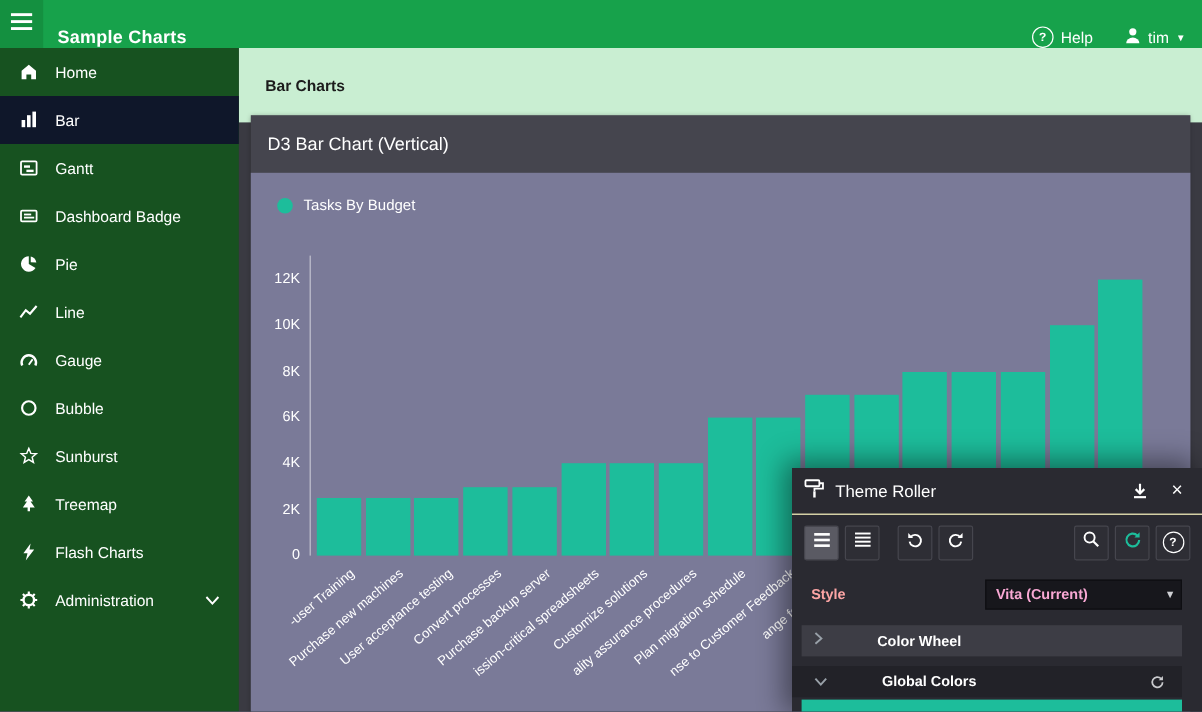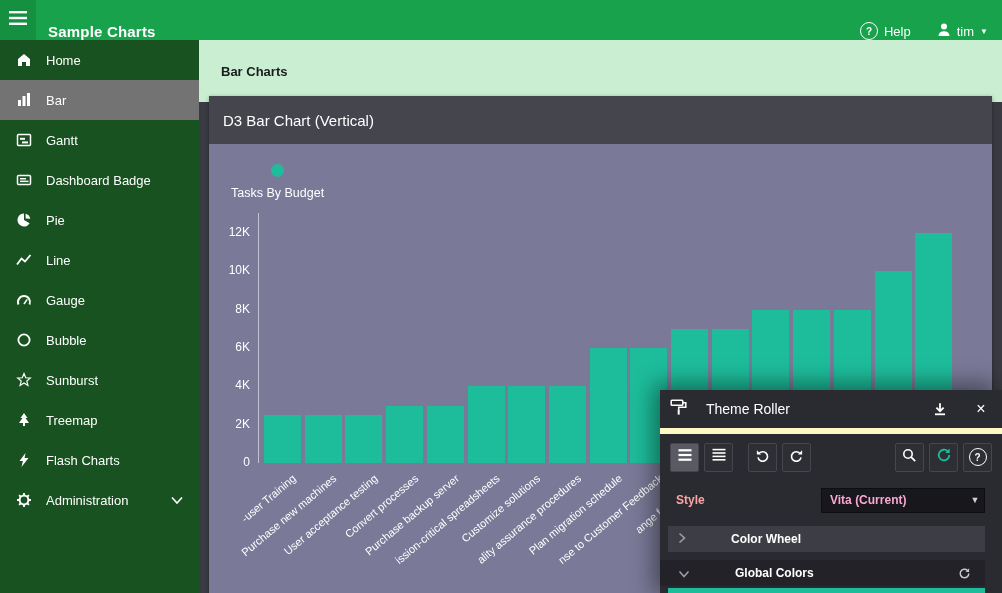--- a/index.html
+++ b/index.html
@@ -13,42 +13,42 @@
   .hamburger-btn{width:36px;height:40px;display:flex;align-items:center;justify-content:center;background:#149040;cursor:pointer;}
   .app-title{color:#fff;font-size:15px;font-weight:700;margin-left:12px;letter-spacing:.2px;}
   .topbar-spacer{flex:1;}
   .topbar-help{display:flex;align-items:center;gap:6px;color:#fff;font-size:13px;margin-right:26px;cursor:pointer;}
   .circle-q{width:16px;height:16px;border:1.5px solid #fff;border-radius:50%;display:flex;align-items:center;justify-content:center;font-size:10px;font-weight:700;color:#fff;}
   .topbar-user{display:flex;align-items:center;gap:6px;color:#fff;font-size:13px;margin-right:14px;cursor:pointer;}
   .caret-down{font-size:8px;color:#fff;}
   
   .sidebar{position:absolute;left:0;top:40px;width:199px;bottom:0;background:#175220;z-index:15;}
   .side-item{height:40px;display:flex;align-items:center;padding-left:16px;color:#fff;font-size:13px;cursor:pointer;}
-  .side-item.active{background:#737373;}
+  .side-item.active{background:#0f172a;}
   .side-icon{width:30px;display:flex;align-items:center;}
   .side-chevron{margin-left:auto;margin-right:16px;display:flex;align-items:center;}
   
   .main{position:absolute;left:199px;top:40px;right:0;bottom:0;background:#3a3a42;}
   .breadcrumb-bar{height:62px;background:#c9eed2;display:flex;align-items:center;padding-left:22px;}
   .breadcrumb-title{font-size:13px;font-weight:700;color:#1c1c1c;}
   .panel{position:absolute;left:10px;top:56px;width:783px;height:600px;background:#45454e;box-shadow:0 1px 4px rgba(0,0,0,.35);}
   .panel-header{height:48px;display:flex;align-items:center;padding-left:14px;}
   .panel-title{color:#fff;font-size:15px;font-weight:400;}
   .chart-area{position:absolute;left:0;top:48px;right:0;bottom:0;background:#7a7a98;overflow:hidden;}
-  .legend{position:absolute;left:22px;top:20px;display:flex;align-items:center;gap:9px;z-index:2;flex-direction:column;}
+  .legend{position:absolute;left:22px;top:20px;display:flex;align-items:center;gap:9px;z-index:2;}
   .legend-dot{width:13px;height:13px;border-radius:50%;background:#1dbd9b;}
   .legend-label{color:#fff;font-size:12.5px;}
   #plot{position:absolute;inset:0;}
   .bar{position:absolute;background:#1dbd9b;}
   .ytick{position:absolute;width:36px;text-align:right;color:#fff;font-size:12px;}
   .xlabel{position:absolute;color:#fff;font-size:11px;white-space:nowrap;transform:rotate(-40deg);transform-origin:100% 0;}
   .yaxis-line{position:absolute;width:1px;background:rgba(255,255,255,.55);}
   
   .theme-roller{position:absolute;left:660px;top:390px;width:342px;height:210px;background:#2a2a31;z-index:30;box-shadow:-6px -6px 22px rgba(0,0,0,.45);display:flex;flex-direction:column;}
-  .tr-header{height:38px;flex:none;display:flex;align-items:center;gap:19px;padding:0 10px;border-bottom:6px solid #fef9c3;cursor:move;justify-content:space-between;}
+  .tr-header{height:38px;flex:none;display:flex;align-items:center;gap:9px;padding:0 10px;border-bottom:1px solid #fef9c3;cursor:move;justify-content:space-between;}
   .tr-title{color:#fff;font-size:14px;}
   .tr-hspacer{flex:1;}
   .tr-iconbtn{width:22px;height:22px;display:flex;align-items:center;justify-content:center;cursor:pointer;}
   .tr-close-x{color:#fff;font-size:16px;line-height:1;}
   .tr-toolbar{height:46px;flex:none;display:flex;align-items:center;padding:0 10px;gap:5px;}
   .tr-btn{width:29px;height:29px;background:#2e2e35;border:1px solid #46464e;border-radius:2px;display:flex;align-items:center;justify-content:center;cursor:pointer;box-sizing:border-box;}
   .tr-btn.active{background:#5a5a63;}
   .tr-btn.gap-left{margin-left:10px;}
   .tr-btn.push-right{margin-left:auto;}
   .circle-q-sm{width:16px;height:16px;border:1.5px solid #fff;border-radius:50%;display:flex;align-items:center;justify-content:center;font-size:10px;font-weight:700;color:#fff;}

